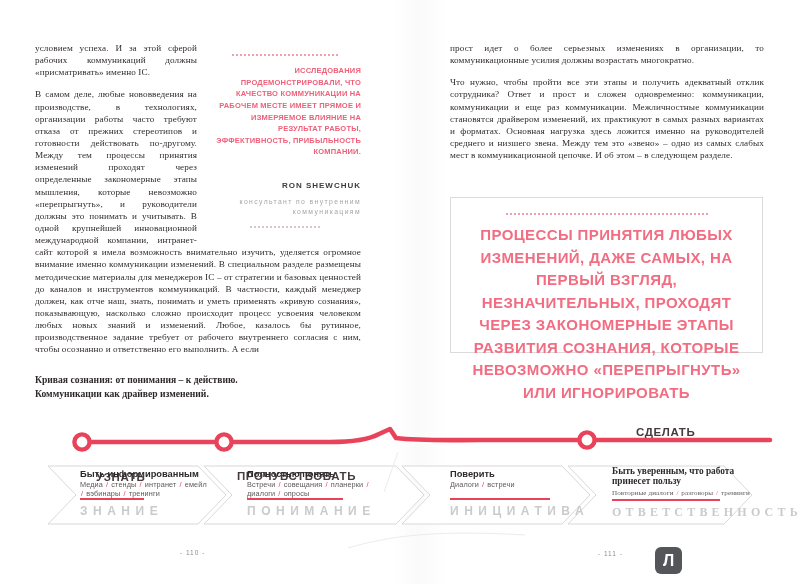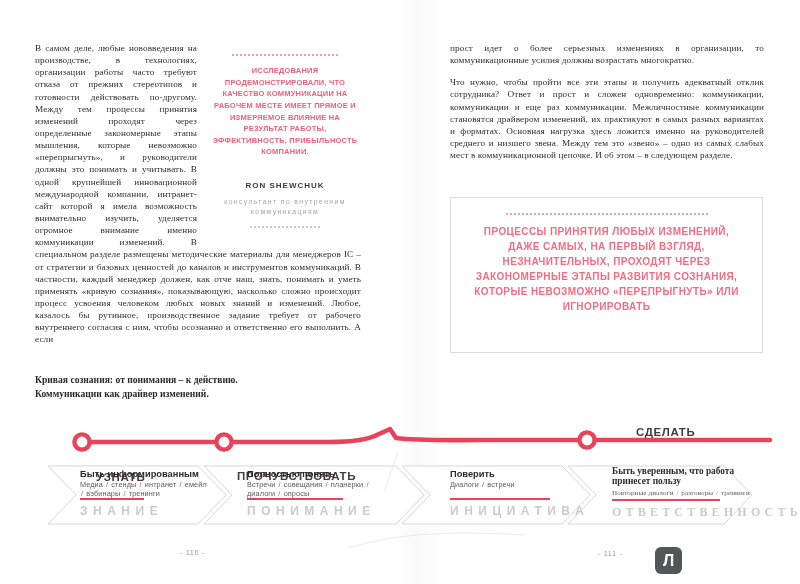--- a/index.html
+++ b/index.html
@@ -19,40 +19,40 @@
     pointer-events:none;
   }
   
   .page-text{position:absolute;top:42px;font-size:9.2px;line-height:1.32;
     text-align:justify;letter-spacing:.1px;}
   #left-text{left:35px;width:326px;}
   #right-text{left:450px;width:314px;}
   .page-text p{margin-bottom:10px;}
   
   .pullquote{
-    float:right;width:152px;margin:12px 0 10px 12px;text-align:center;
+    float:right;width:152px;margin:12px 0 10px 12px;text-align:right;
     font-family:"Liberation Sans", sans-serif;
   }
   .dotted{border-top:2px dotted var(--dot_pink);height:0;margin:0 auto;}
   .pq-dot-top{width:106px;margin-bottom:9px;}
   .pq-text{font-size:7.5px;font-weight:bold;color:var(--quote_pink);
     line-height:1.55;letter-spacing:.2px;}
   .pq-author{margin-top:23px;font-size:8px;font-weight:bold;color:#403a3c;
     letter-spacing:1px;}
   .pq-role{margin-top:5px;font-size:6.8px;color:#aba4a6;letter-spacing:1.4px;line-height:1.5;}
   .pq-dot-bottom{width:70px;margin-top:9px;border-top-color:#d8c6ca;}
   
   .quote-box{
     position:absolute;left:450px;top:197px;width:313px;height:156px;
     border:1px solid var(--border_gray);background:#fff;
     display:flex;flex-direction:column;align-items:center;padding-top:15px;
     font-family:"Liberation Sans", sans-serif;
   }
   .qb-dot{width:202px;margin-bottom:9px;}
-  .qb-text{width:276px;text-align:center;font-size:10px;font-weight:bold;
+  .qb-text{width:276px;text-align:center;font-size:15px;font-weight:bold;
     color:var(--box_pink);line-height:1.5;letter-spacing:.4px;}
   
   .caption{position:absolute;left:35px;top:373px;font-size:9.6px;font-weight:bold;
     line-height:1.45;color:#2d2829;font-family:Liberation Serif, serif;}
   
   .diagram-svg{position:absolute;left:0;top:0;width:800px;height:584px;pointer-events:none;}
   
   .stage{position:absolute;top:426px;font-family:"Liberation Sans", sans-serif;
     font-weight:bold;font-size:11.5px;letter-spacing:.6px;color:#473a3c;}
   #stage-0{left:96px;margin-top:45px;} #stage-1{left:237px;margin-top:44px;} #stage-2{left:636px;}
@@ -113,20 +113,21 @@
   </svg>
 
   <div class="page-text" id="left-text">
     <div class="pullquote">
       <div class="dotted pq-dot-top"></div>
       <div class="pq-text">ИССЛЕДОВАНИЯ ПРОДЕМОНСТРИРОВАЛИ, ЧТО КАЧЕСТВО КОММУНИКАЦИИ НА РАБОЧЕМ МЕСТЕ ИМЕЕТ ПРЯМОЕ И ИЗМЕРЯЕМОЕ ВЛИЯНИЕ НА РЕЗУЛЬТАТ РАБОТЫ, ЭФФЕКТИВНОСТЬ, ПРИБЫЛЬНОСТЬ КОМПАНИИ.</div>
       <div class="pq-author">RON SHEWCHUK</div>
       <div class="pq-role">консультант по внутренним коммуникациям</div>
       <div class="dotted pq-dot-bottom"></div>
     </div>
+    <p>условием успеха. И за этой сферой рабочих коммуникаций должны «присматривать» именно IC.</p>
     <p>В самом деле, любые нововведения на производстве, в технологиях, организации работы часто требуют отказа от прежних стереотипов и готовности действовать по-другому. Между тем процессы принятия изменений проходят через определенные закономерные этапы мышления, которые невозможно «перепрыгнуть», и руководители должны это понимать и учитывать. В одной крупнейшей инновационной международной компании, интранет-сайт которой я имела возможность внимательно изучить, уделяется огромное внимание именно коммуникации изменений. В специальном разделе размещены методические материалы для менеджеров IC – от стратегии и базовых ценностей до каналов и инструментов коммуникаций. В частности, каждый менеджер должен, как отче наш, знать, понимать и уметь применять «кривую сознания», показывающую, насколько сложно происходит процесс усвоения человеком любых новых знаний и изменений. Любое, казалось бы рутинное, производственное задание требует от рабочего внутреннего согласия с ним, чтобы осознанно и ответственно его выполнить. А если</p>
   </div>
 
   <div class="page-text" id="right-text">
     <p>прост идет о более серьезных изменениях в организации, то коммуникационные усилия должны возрастать многократно.</p>
     <p>Что нужно, чтобы пройти все эти этапы и получить адекватный отклик сотрудника? Ответ и прост и сложен одновременно: коммуникации, коммуникации и еще раз коммуникации. Межличностные коммуникации становятся драйвером изменений, их практикуют в самых разных вариантах и форматах. Основная нагрузка здесь ложится именно на руководителей среднего и низшего звена. Между тем это «звено» – одно из самых слабых мест в коммуникационной цепочке. И об этом – в следующем разделе.</p>
   </div>
 
   <div class="quote-box">
     <div class="dotted qb-dot"></div>

